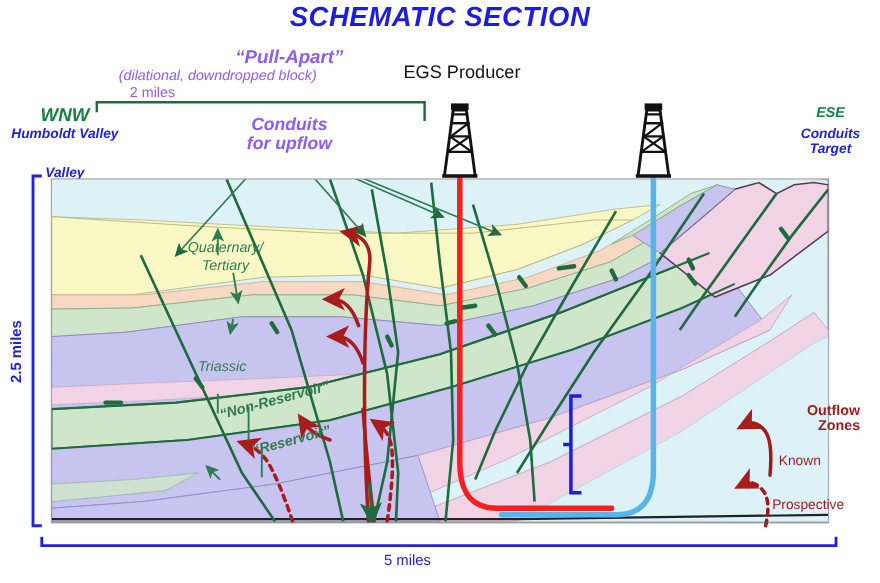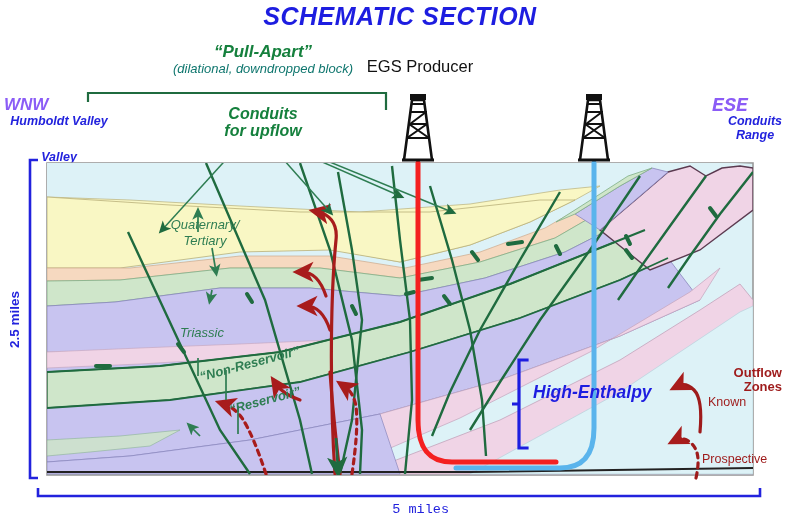--- a/index.html
+++ b/index.html
@@ -33,41 +33,41 @@
     line-height: 1.12;
   }
   .title {
     color: #1d1de0;
     font-weight: bold;
     font-style: italic;
     font-size: 25px;
     letter-spacing: 0.5px;
   }
   .blue-label {
-    color: #8b5cf6;
-    font-weight: bold;
-    font-style: italic;
+    color: #15803d;
+    font-weight: bold;
+    font-style: italic;
+    text-align: center;
   }
   .blue-sub {
     color: #2222dd;
     font-weight: bold;
     font-style: italic;
     font-size: 12.5px;
     text-align: center;
   }
   .green-label {
-    color: #15803d;
+    color: #8b5cf6;
     font-style: italic;
     font-weight: bold;
     text-align: center;
   }
   .green-plain {
-    color: #0f766e;
-    font-style: italic;
-    text-align: center;
+    color: #8b5cf6;
+    font-style: italic;
     font-weight: normal;
   }
   .green-italic-small {
     color: #2e7d52;
     font-style: italic;
     font-size: 13px;
     text-align: center;
   }
   .well-label {
     color: #111111;
@@ -81,22 +81,21 @@
     text-align: right;
   }
   .dkred-plain {
     color: #9e1b1b;
     font-weight: normal;
     text-align: center;
   }
   .scale-txt {
     color: #2222dd;
     font-size: 13.5px;
-    text-align: right;
-    font-family: Liberation Mono, monospace;
+    text-align: left;
   }
   .scale-vert {
     color: #2222dd;
     font-size: 13.5px;
     font-weight: bold;
     transform-origin: 50% 50%;
     transform: rotate(-90deg);
   }
   .he-label {
     color: #1d1de0;
@@ -108,31 +107,32 @@
 </style>
 </head>
 <body>
 
 <div id="root">
 
   <div class="txt title" style="left:0; top:2px; width:800px; text-align:center;">SCHEMATIC SECTION</div>
 
   <div class="txt green-label" style="left:118px; top:42px; width:290px; font-size:17px;">“Pull-Apart”</div>
   <div class="txt green-plain" style="left:108px; top:62px; width:310px; font-size:13px;">(dilational, downdropped block)</div>
+  <div class="txt green-plain" style="left:118px; top:77px; width:290px; font-size:13px; font-style:normal;">2 miles</div>
 
   <div class="txt green-label" style="left:183px; top:105px; width:160px; font-size:16px;">Conduits</div>
   <div class="txt green-label" style="left:183px; top:122px; width:160px; font-size:16px;">for upflow</div>
 
   <div class="txt blue-label" style="left:4px; top:95px; width:110px; font-size:17px;">WNW</div>
   <div class="txt blue-sub" style="left:0px; top:114px; width:118px;">Humboldt Valley</div>
   <div class="txt blue-sub" style="left:0px; top:128px; width:118px;margin-top:22px;">Valley</div>
 
-  <div class="txt blue-label" style="left:712px; top:95px; width:86px; font-size:20px;font-family:Liberation Mono, monospace;">ESE</div>
+  <div class="txt blue-label" style="left:712px; top:95px; width:86px; font-size:13px;">ESE</div>
   <div class="txt blue-sub" style="left:710px; top:114px; width:90px;">Conduits</div>
-  <div class="txt blue-sub" style="left:710px; top:128px; width:90px;">Range</div>
+  <div class="txt blue-sub" style="left:710px; top:128px; width:90px;">Target</div>
 
   <div class="txt well-label" style="left:345px; top:57px; width:150px;">EGS Producer</div>
 
   <svg class="layer" viewBox="0 0 800 530">
     <defs>
       <clipPath id="sectionClip">
         <rect x="47" y="163" width="706" height="312"></rect>
       </clipPath>
       <marker id="grnArrow" markerWidth="9" markerHeight="9" refX="5" refY="4.5" orient="auto" markerUnits="strokeWidth">
         <path d="M0,0.6 L8.2,4.5 L0,8.4 L2,4.5 Z" fill="#1f6b3f"></path>
@@ -305,23 +305,22 @@
 
   <div class="txt green-italic-small" style="left:150px; top:218px; width:110px;">Quaternary/</div>
   <div class="txt green-italic-small" style="left:150px; top:234px; width:110px;">Tertiary</div>
 
   <div class="txt green-italic-small" style="left:152px; top:326px; width:100px;">Triassic</div>
 
   <div class="txt green-italic-small" style="left:185px; top:374px; width:130px; font-weight:bold; transform:rotate(-15deg); transform-origin:0 0;">“Non-Reservoir”</div>
 
   <div class="txt green-italic-small" style="left:210px; top:408px; width:110px; font-weight:bold; transform:rotate(-15deg); transform-origin:0 0;">“Reservoir”</div>
 
-  <div class="txt he-label" style="left:533px; top:382px; width:160px;">High-Enthalpy</div>
 
   <div class="txt dkred" style="left:672px; top:366px; width:110px; font-size:13px;">Outflow</div>
   <div class="txt dkred" style="left:672px; top:380px; width:110px; font-size:13px;">Zones</div>
-  <div class="txt dkred-plain" style="left:708px; top:395px; width:80px; font-size:12.5px; text-align:left;">Known</div>
+  <div class="txt dkred-plain" style="left:708px; top:412px; width:80px; font-size:12.5px; text-align:left;">Known</div>
   <div class="txt dkred-plain" style="left:702px; top:452px; width:96px; font-size:12.5px; text-align:left;">Prospective</div>
 
   <div class="txt scale-vert" style="left:-20px; top:312px; width:70px; text-align:center;">2.5 miles</div>
   <div class="txt scale-txt" style="left:349px; top:502px; width:100px;">5 miles</div>
 
 </div>
 
 </body></html>

